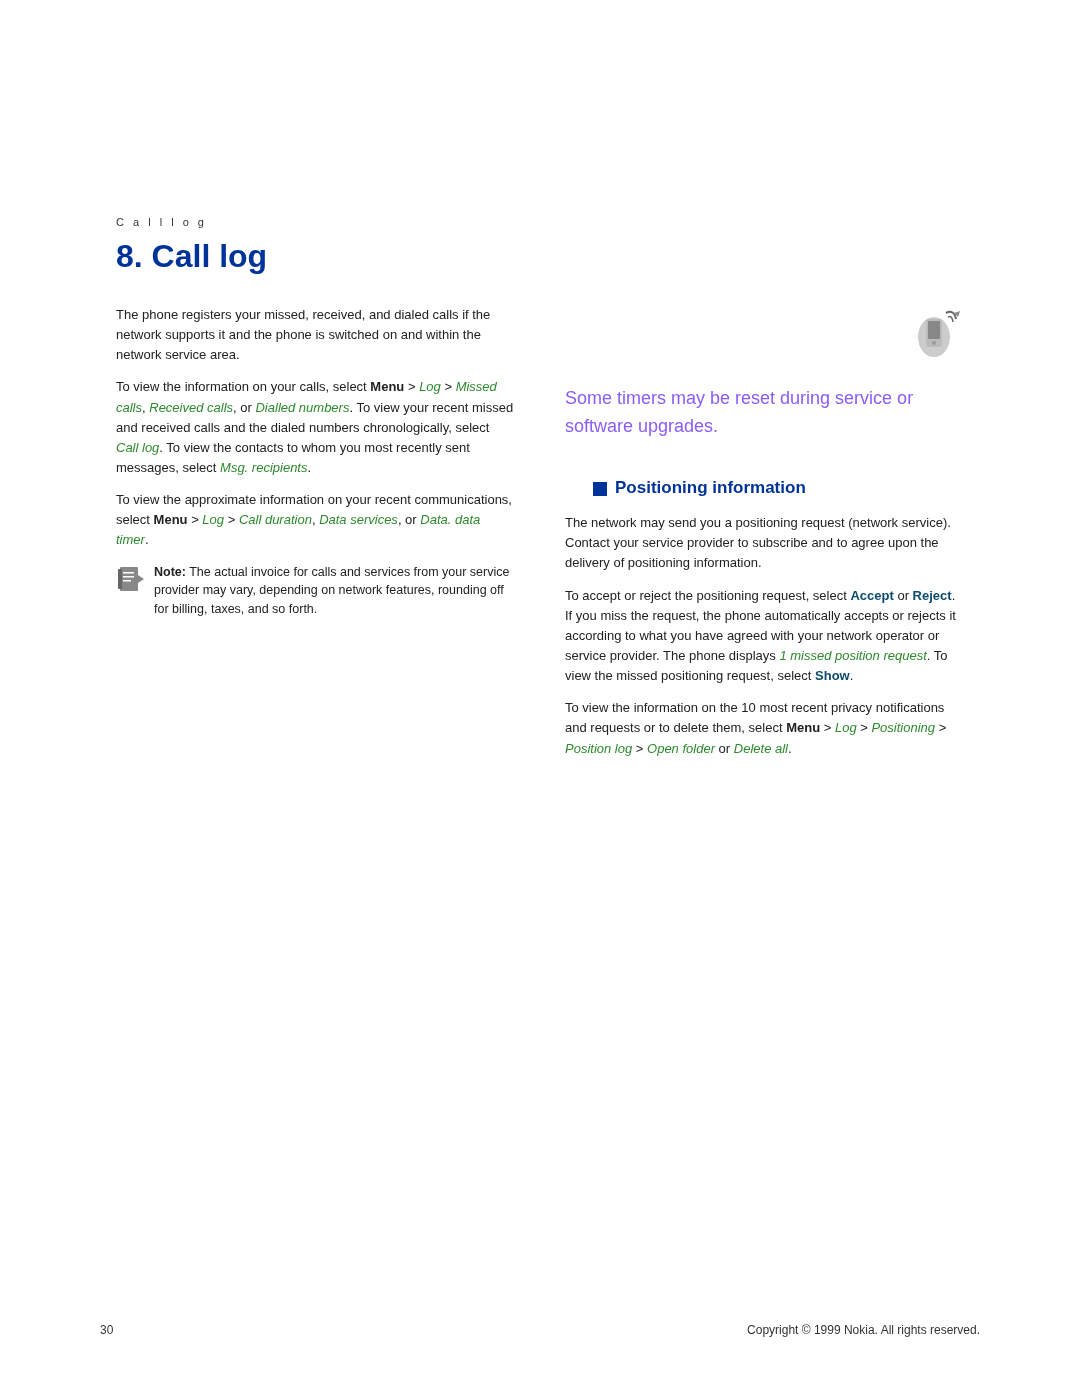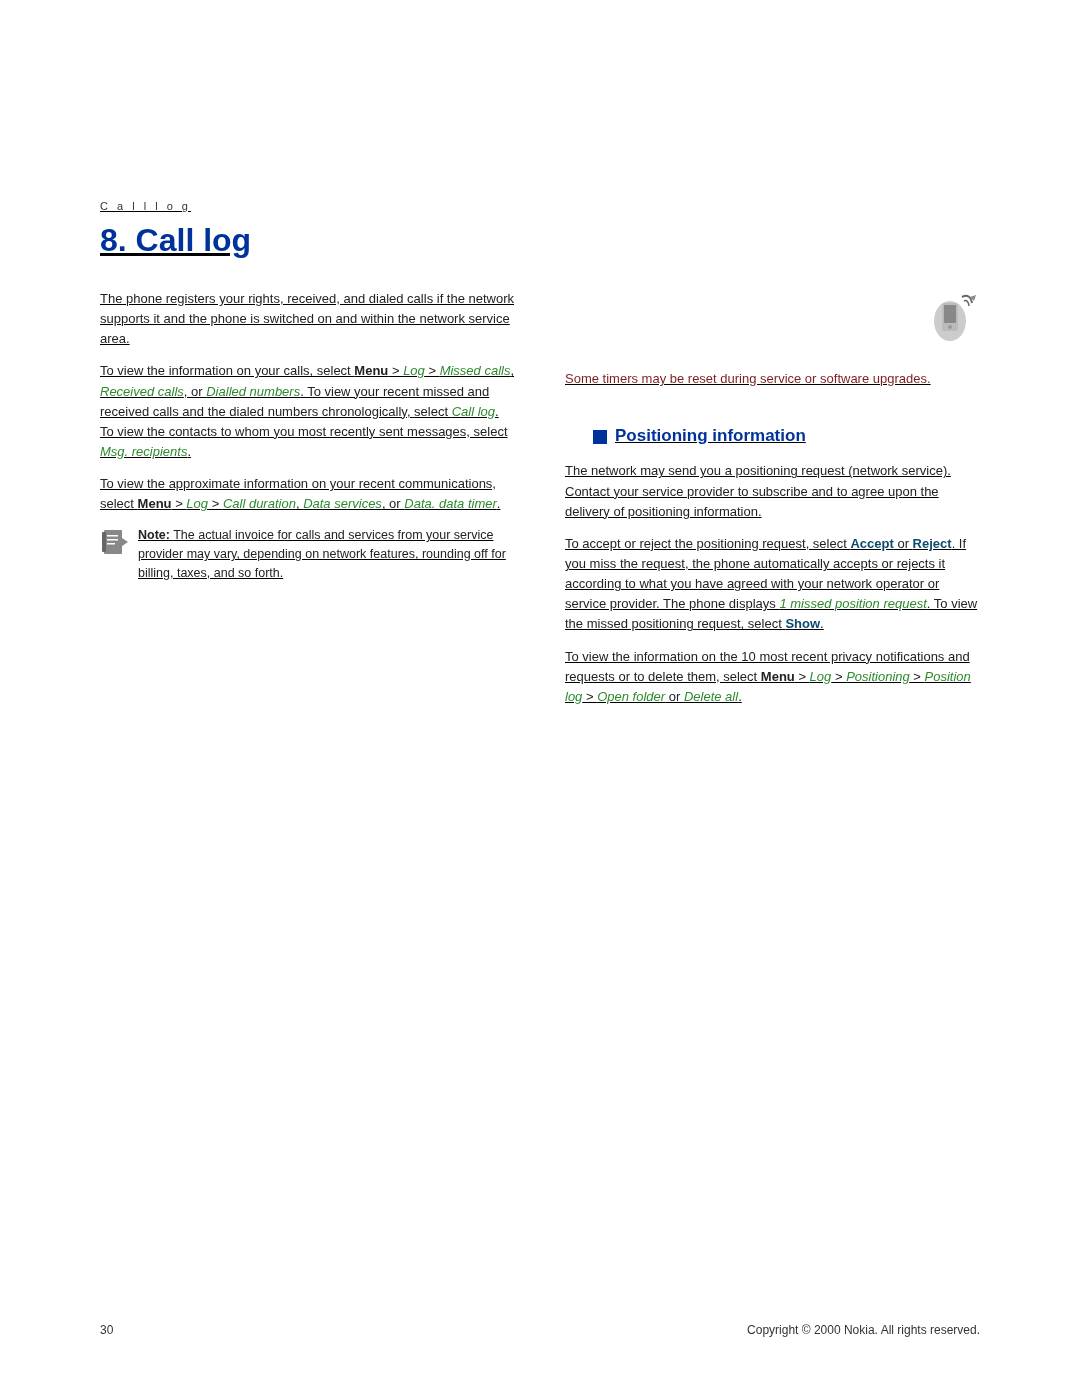--- a/index.html
+++ b/index.html
@@ -12,22 +12,21 @@
       font-family: 'Arial', sans-serif;
       width: 1080px;
       min-height: 1397px;
       position: relative;
     }
     .page {
       width: 1080px;
       min-height: 1397px;
       background: #fff;
       position: relative;
-      padding: 0;
-      text-decoration: underline;
+      padding: 16px;
     }
     .page-content {
       padding: 200px 100px 100px 100px;
     }
     .section-label {
       font-size: 11px;
       letter-spacing: 3px;
       color: #333;
       margin-bottom: 10px;
       font-family: Arial, sans-serif;
@@ -123,41 +122,41 @@
       bottom: 60px;
       left: 0;
       right: 0;
       display: flex;
       justify-content: space-between;
       padding: 0 100px;
       font-size: 12px;
       color: #333;
     }
     .timers-note {
-      font-size: 13px;
-      line-height: 1.55;
-      color: #7f1d1d;
+      font-size: 18px;
+      line-height: 1.55;
+      color: #8b5cf6;
       margin-bottom: 34px;
     }
   </style>
 </head>
 <body>
 
 <div class="page">
   <div class="page-content">
 
     <div class="section-label">C a l l   l o g</div>
 
     <h1 class="chapter-title">8. Call log</h1>
 
     <div class="two-column">
 
       <div class="left-col">
 
-        <p>The phone registers your rights, received, and dialed calls if the network supports it and the phone is switched on and within the network service area.</p>
+        <p>The phone registers your missed, received, and dialed calls if the network supports it and the phone is switched on and within the network service area.</p>
 
         <p>
           <span>To view the information on your calls, select </span><span class="bold">Menu</span><span> &gt; </span><span class="green-italic">Log</span><span> &gt; </span><span class="green-italic">Missed calls</span><span>, </span><span class="green-italic">Received calls</span><span>, or </span><span class="green-italic">Dialled numbers</span><span>. To view your recent missed and received calls and the dialed numbers chronologically, select </span><span class="green-italic">Call log</span><span>. To view the contacts to whom you most recently sent messages, select </span><span class="green-italic">Msg. recipients</span><span>.</span>
         </p>
 
         <p>
           <span>To view the approximate information on your recent communications, select </span><span class="bold">Menu</span><span> &gt; </span><span class="green-italic">Log</span><span> &gt; </span><span class="green-italic">Call duration</span><span>, </span><span class="green-italic">Data services</span><span>, or </span><span class="green-italic">Data. data timer</span><span>.</span>
         </p>
 
 
@@ -215,15 +214,15 @@
         <p>
           <span>To view the information on the 10 most recent privacy notifications and requests or to delete them, select </span><span class="bold">Menu</span><span> &gt; </span><span class="green-italic">Log</span><span> &gt; </span><span class="green-italic">Positioning</span><span> &gt; </span><span class="green-italic">Position log</span><span> &gt; </span><span class="green-italic">Open folder</span><span> or </span><span class="green-italic">Delete all</span><span>.</span>
         </p>
 
       </div>
     </div>
   </div>
 
   <div class="page-footer">
     <span>30</span>
-    <span>Copyright © 2000 Nokia. All rights reserved.</span>
+    <span>Copyright © 1999 Nokia. All rights reserved.</span>
   </div>
 </div>
 
 </body></html>

